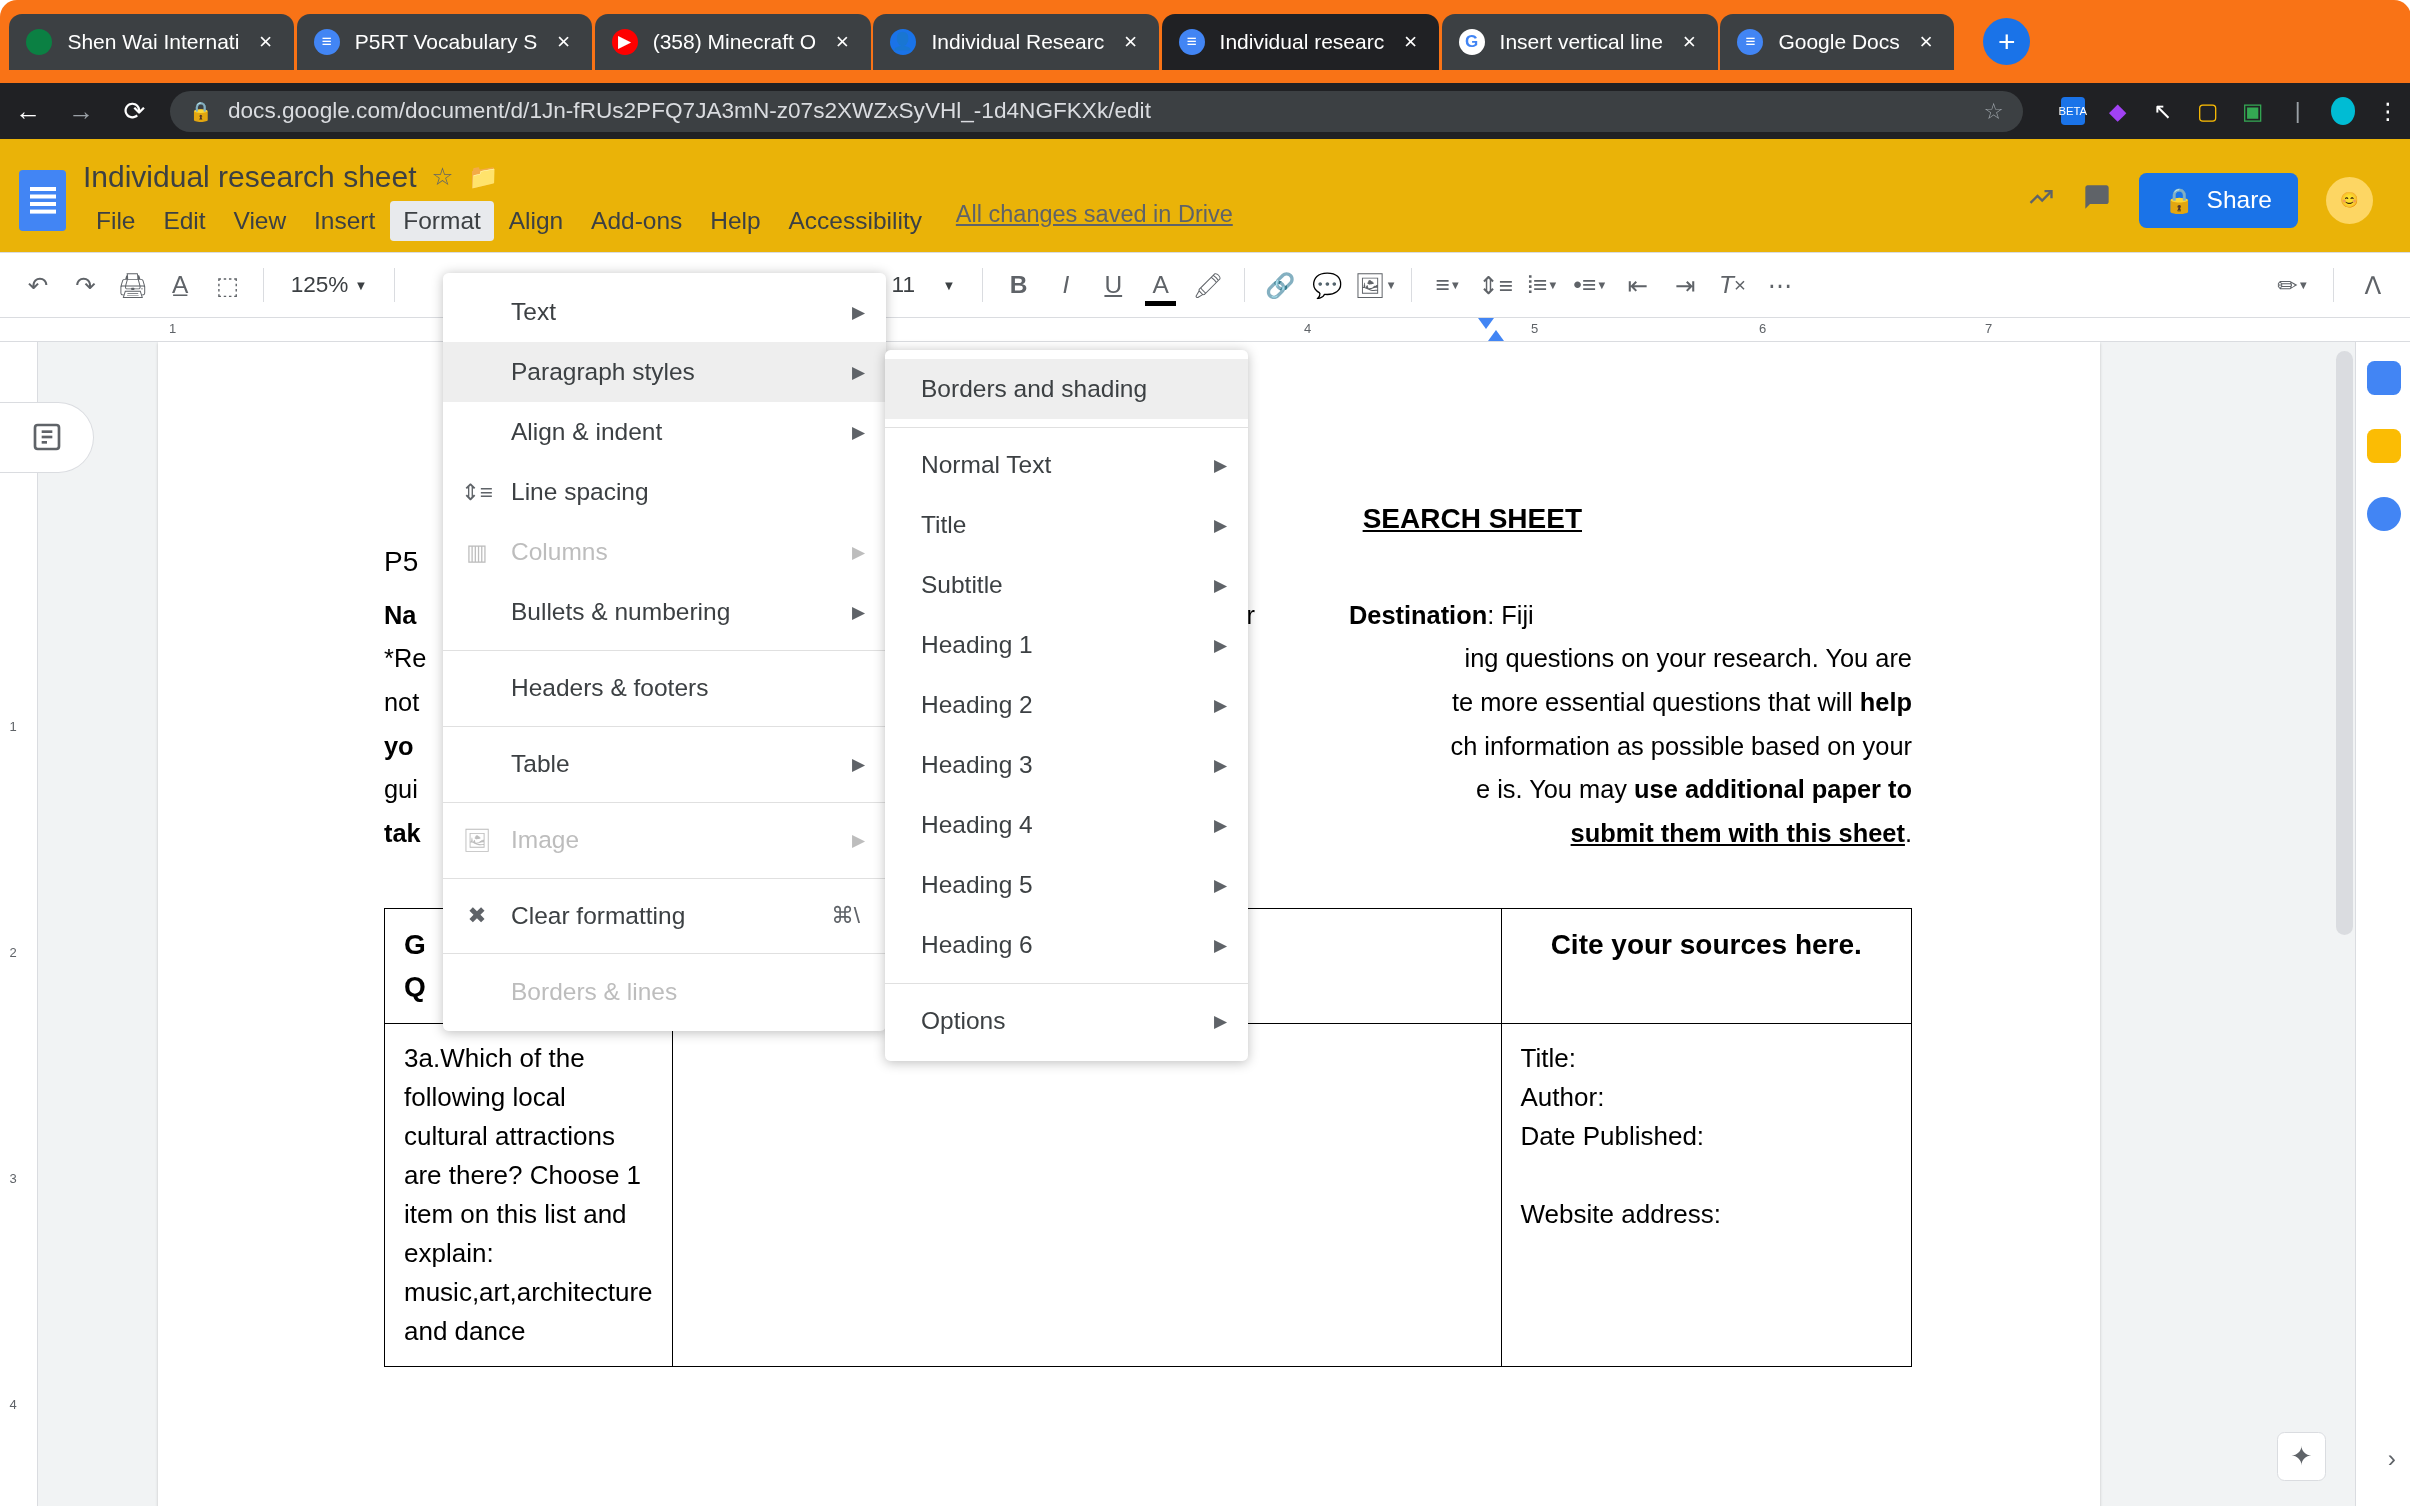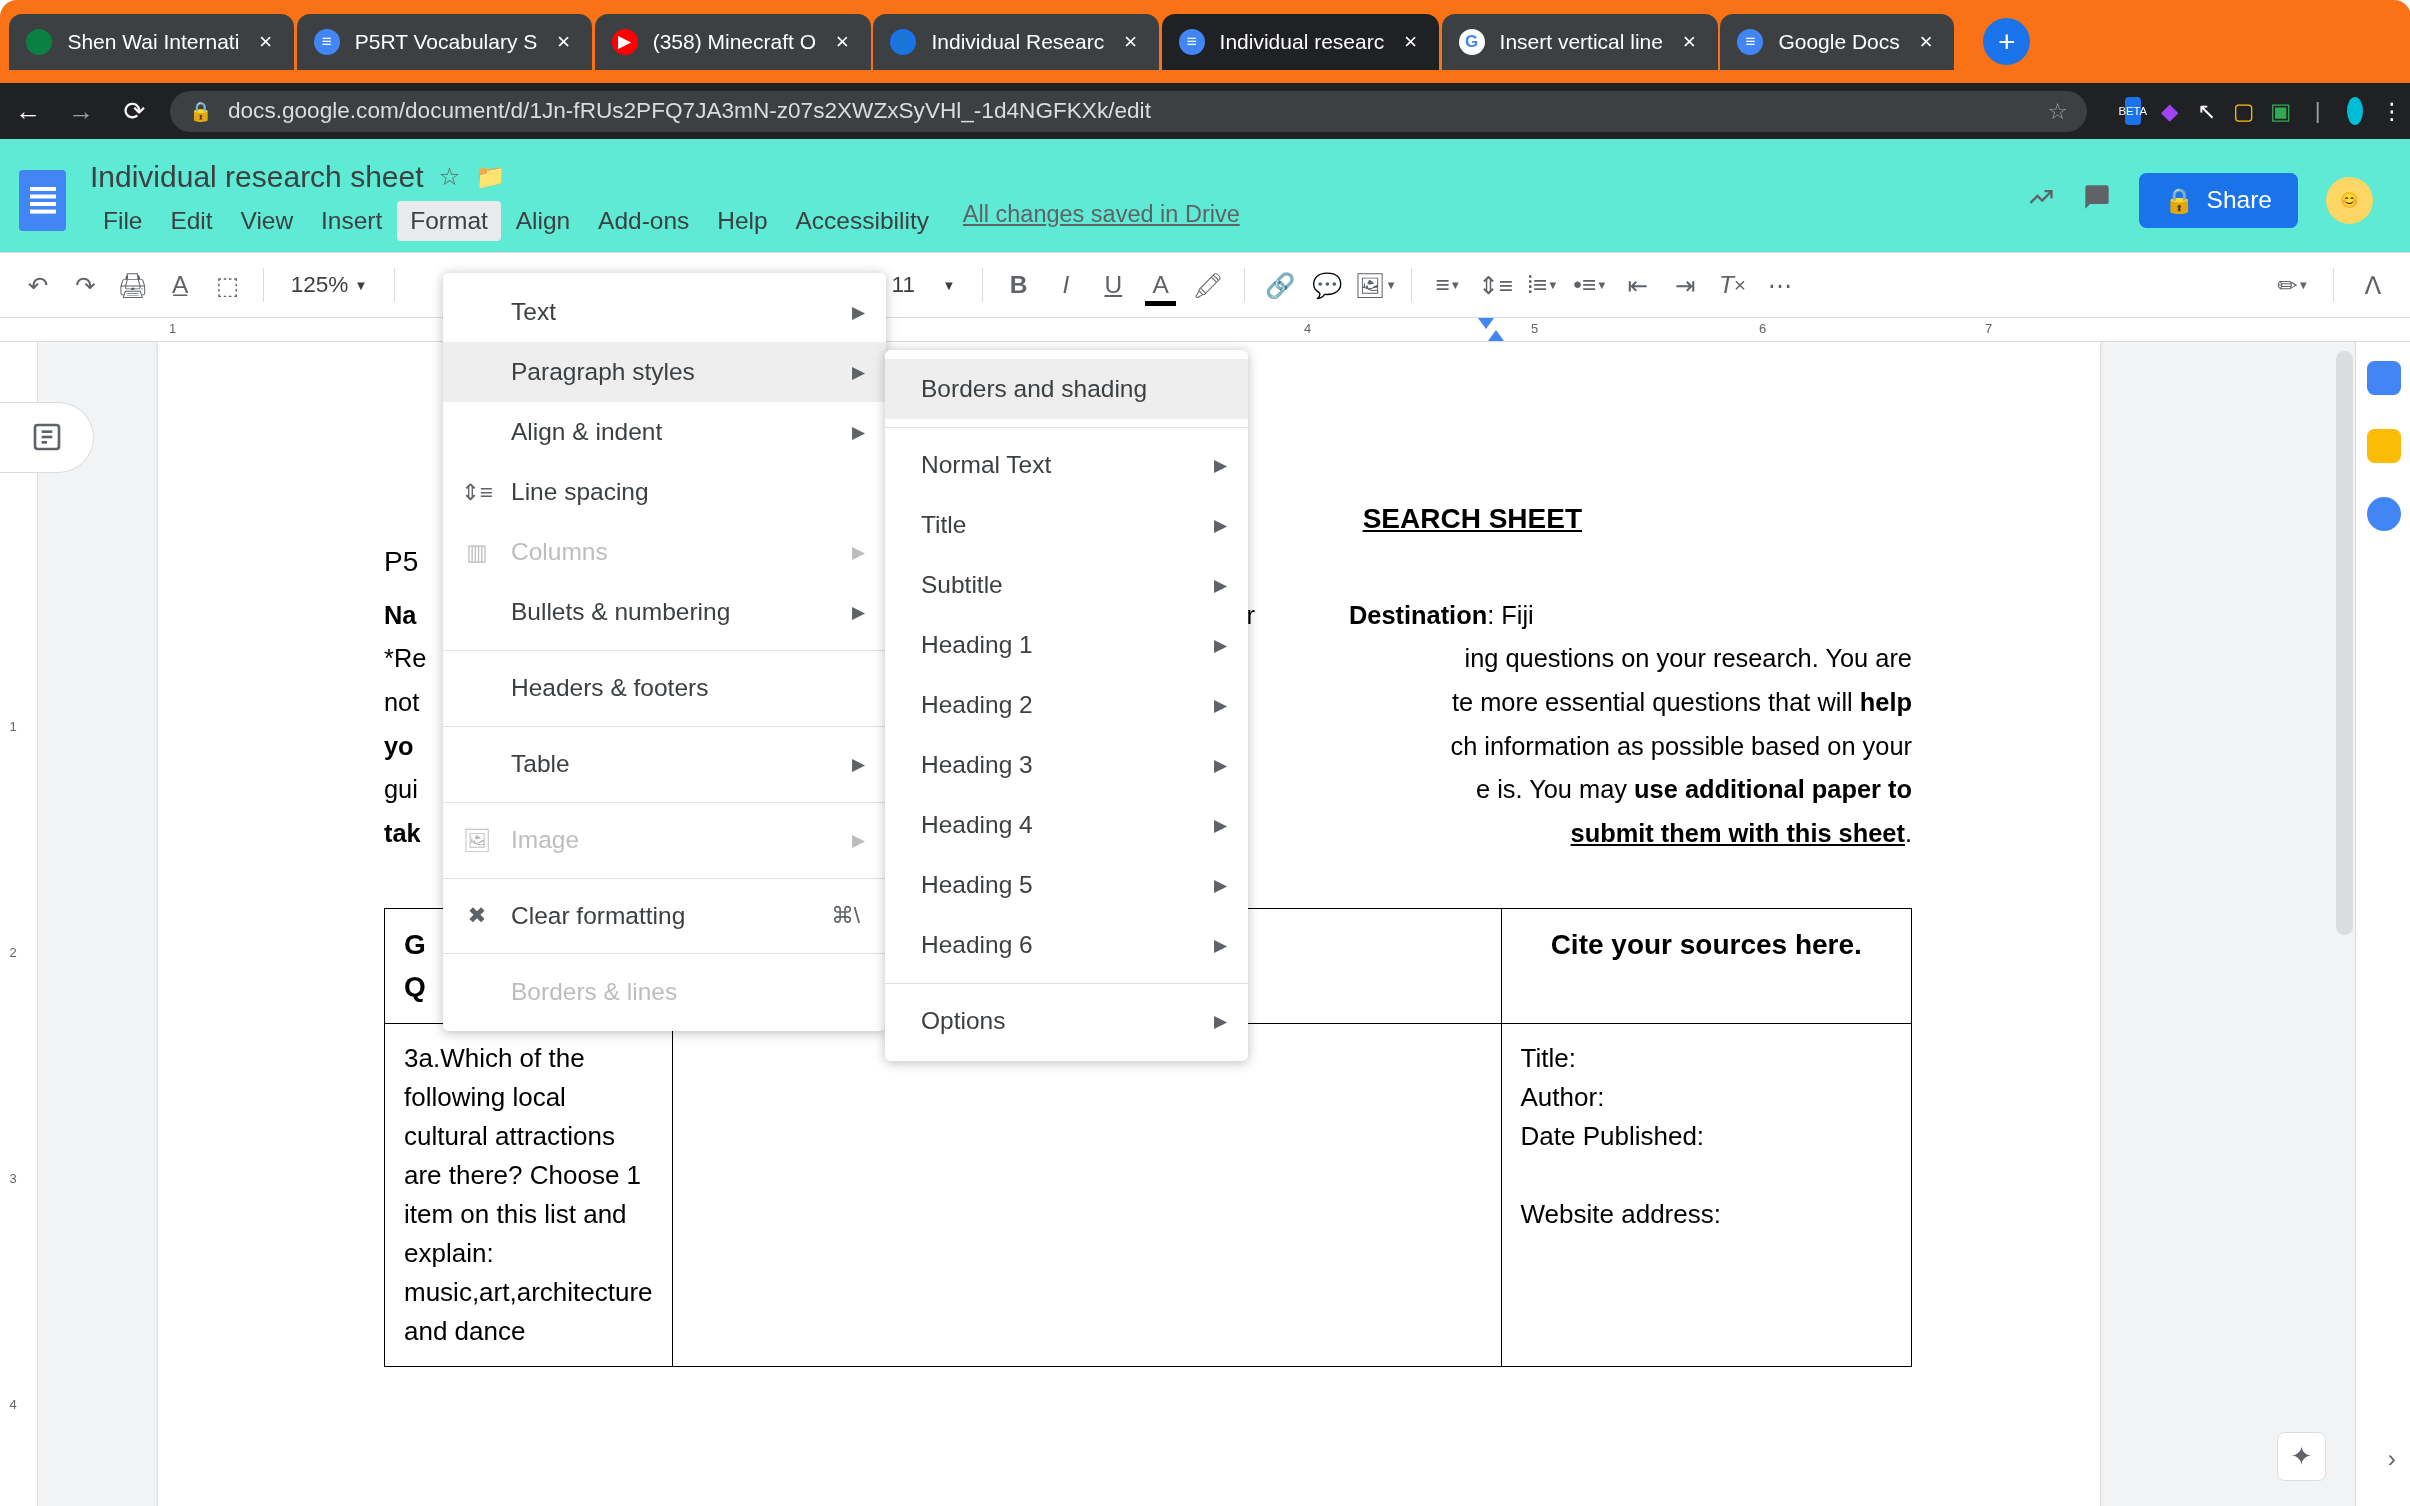--- a/index.html
+++ b/index.html
@@ -14,24 +14,24 @@
 .tab .favicon { width: 26px; height: 26px; border-radius: 50%; display: flex; align-items: center; justify-content: center; flex-shrink: 0; font-size: 17px; }
 .tab .tab-title { white-space: nowrap; overflow: hidden; text-overflow: ellipsis; max-width: 217px; }
 .tab .close { width: 22.6px; height: 22.6px; display: flex; align-items: center; justify-content: center; cursor: pointer; font-size: 22.6px; flex-shrink: 0; }
 .new-tab { width: 47px; height: 47px; border-radius: 50%; background: #1a73e8; color: #fff; display: flex; align-items: center; justify-content: center; font-size: 30px; margin-left: 26px; cursor: pointer; }
 
 .addr-bar { background: #202124; height: 56px; display: flex; align-items: center; padding: 0 11.3px; gap: 19px; }
 .nav-btn { width: 34px; height: 34px; display: flex; align-items: center; justify-content: center; color: #fff; font-size: 26px; cursor: pointer; }
 .url-field { flex: 1; height: 41px; background: #3c4043; border-radius: 21px; display: flex; align-items: center; padding: 0 19px; color: #dadce0; font-size: 22.6px; gap: 15px; }
 .url-field .lock { font-size: 19px; }
 .addr-right { display: flex; align-items: center; gap: 21px; margin-left: 19px; }
-.addr-icon { width: 16px; height: 28px; display: flex; align-items: center; justify-content: center; font-size: 22.6px; }
-
-
-.docs-header { background: #5eead4; padding: 9.4px 19px 0 19px; height: 113px; display: flex; align-items: center; gap: 24px; position: relative; }
+.addr-icon { width: 24px; height: 28px; display: flex; align-items: center; justify-content: center; font-size: 22.6px; }
+
+
+.docs-header { background: #eab308; padding: 9.4px 19px 0 19px; height: 113px; display: flex; align-items: center; gap: 17px; position: relative; }
 .docs-logo { width: 47px; height: 61px; background: #4285f4; border-radius: 3.8px; display: flex; align-items: center; justify-content: center; cursor: pointer; }
 .docs-logo::before { content: ""; width: 26px; height: 3.8px; background: #fff; box-shadow: 0 7.5px 0 #fff, 0 15px 0 #fff, 0 22.6px 0 #fff; position: relative; top: -11.3px; }
 .doc-title-area { flex: 1; display: flex; flex-direction: column; gap: 7.5px; }
 .doc-title-line { display: flex; align-items: center; gap: 15px; }
 .doc-title { font-size: 30px; color: #3c4043; }
 .star-icon, .folder-icon { font-size: 24.5px; color: #5f6368; cursor: pointer; }
 .menus-row { display: flex; gap: 1.9px; font-size: 24.5px; color: #3c4043; }
 .menu-item { padding: 5.6px 13px; cursor: pointer; border-radius: 3.8px; }
 .menu-item.active { background: #e8eaed; }
 .saved-text { margin-left: 19px; color: #5f6368; text-decoration: underline; font-size: 23.5px; cursor: pointer; }

